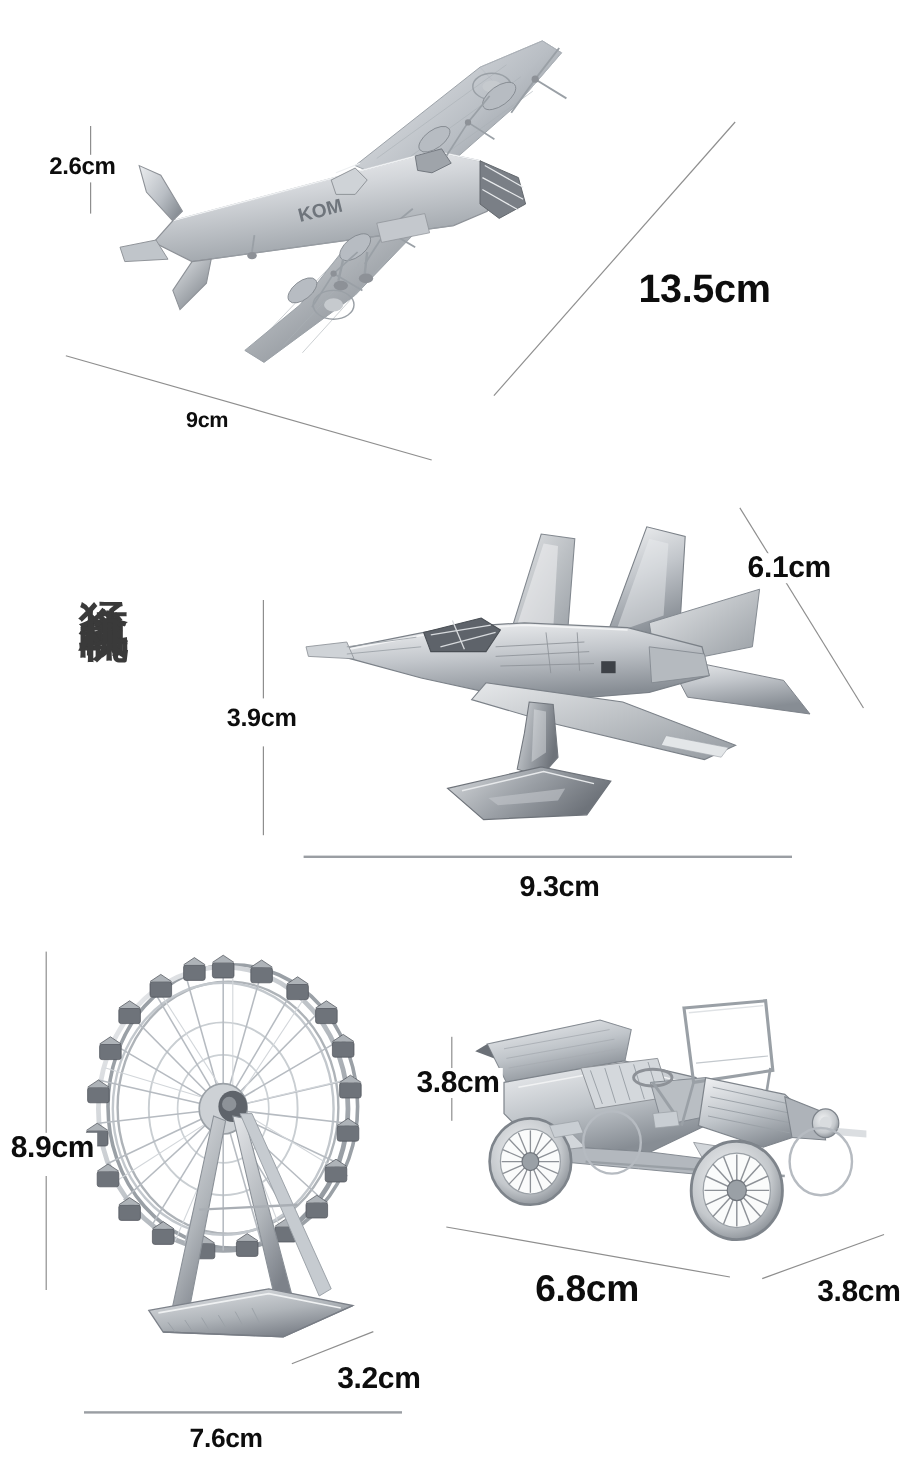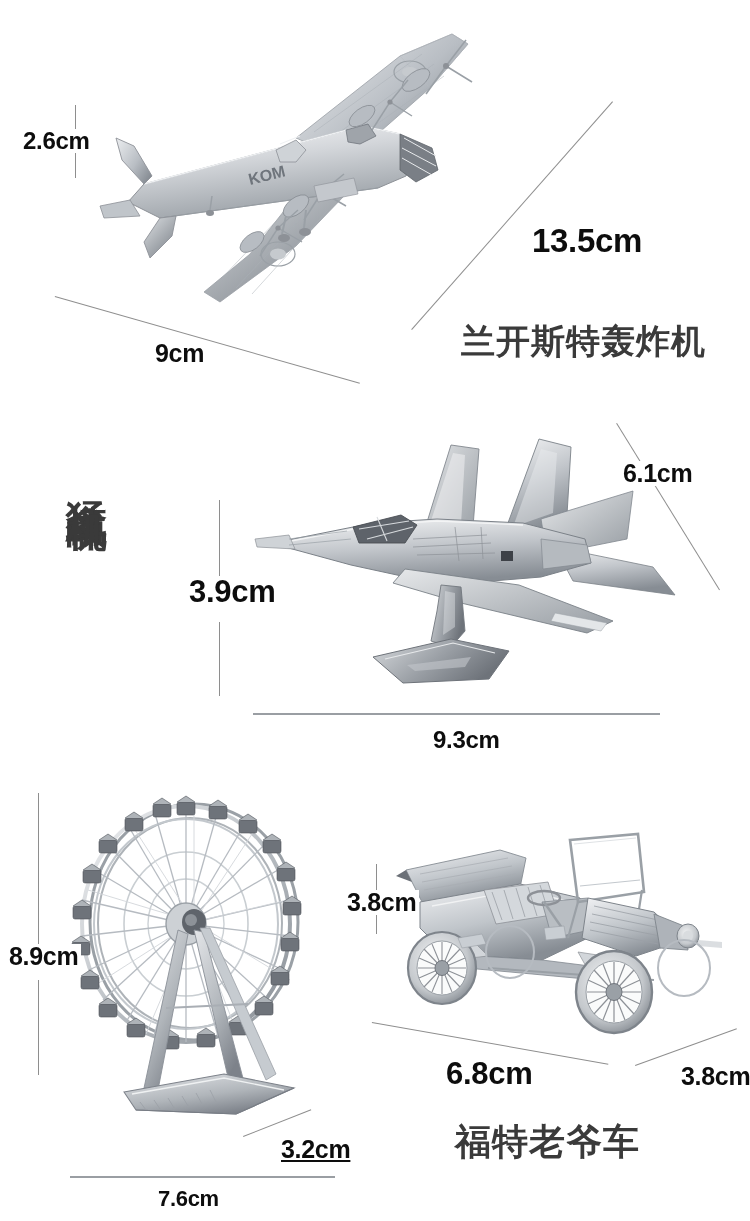--- a/index.html
+++ b/index.html
@@ -155,29 +155,28 @@
       <ellipse cx="205" cy="222" rx="6" ry="4" fill="#8d9197"></ellipse>
       <path d="M112,186 L110,200" stroke="#9aa0a6" stroke-width="1.5"></path>
       <ellipse cx="110" cy="203" rx="4" ry="3" fill="#8d9197"></ellipse>
 
       <path d="M214,176 L254,168 L258,184 L218,192 Z" fill="#c4c8cd" stroke="#8d9197" stroke-width="0.6"></path>
     </svg>
   </div>
 
   <div class="rule v" style="left:75px;top:105px;height:26px;"></div>
   <div class="rule v" style="left:75px;top:152px;height:26px;"></div>
-  <div class="dim" style="left:20px;top:129px;font-size:24px;">2.6cm</div>
+  <div class="dim" style="left:38px;top:129px;font-size:20px;">2.6cm</div>
 
   <div class="rule-d" style="left:613px;top:102px;width:304px;transform:rotate(131.4deg);"></div>
   <div class="dim" style="left:529px;top:224px;font-size:33px;">13.5cm</div>
 
   <div class="rule-d" style="left:55px;top:296px;width:317px;transform:rotate(15.9deg);"></div>
-  <div class="dim" style="left:152px;top:341px;font-size:25px;">9cm</div>
-
-  <div class="caption" style="left:461px;top:324px;font-size:34px;letter-spacing:1px;">兰开斯特轰炸机</div>
+  <div class="dim" style="left:152px;top:341px;font-size:18px;">9cm</div>
+
 
   <div class="model" style="left:255px;top:435px;width:420px;height:250px;">
     <svg width="420" height="250" viewBox="0 0 420 250">
       <defs>
         <linearGradient id="jA" x1="0" y1="0" x2="0.3" y2="1">
           <stop offset="0%" stop-color="#f4f5f6"></stop>
           <stop offset="50%" stop-color="#c2c6cb"></stop>
           <stop offset="100%" stop-color="#878d94"></stop>
         </linearGradient>
         <linearGradient id="jB" x1="0" y1="0" x2="1" y2="1">
@@ -234,21 +233,21 @@
       <path d="M190,156 L200,158 L200,192 L188,200 Z" fill="#eceef0" opacity="0.4"></path>
 
       <path d="M118,222 L196,204 L254,216 L234,244 L148,248 Z" fill="url(#jStand)" stroke="#6e737a" stroke-width="1"></path>
       <path d="M130,224 L198,208 L240,218" fill="none" stroke="#e7e9eb" stroke-width="1.2"></path>
       <path d="M152,230 L216,222 L210,232 L160,236 Z" fill="#c3c7cc" opacity="0.6"></path>
     </svg>
   </div>
 
   <div class="rule v" style="left:219px;top:500px;height:82px;"></div>
   <div class="rule v" style="left:219px;top:622px;height:74px;"></div>
-  <div class="dim" style="left:186px;top:576px;font-size:31px;">3.9cm</div>
+  <div class="dim" style="left:186px;top:588px;font-size:21px;">3.9cm</div>
 
   <div class="rule-d" style="left:617px;top:423px;width:196px;transform:rotate(58.3deg);"></div>
   <div class="dim" style="left:620px;top:461px;font-size:25px;text-align:center;">6.1cm</div>
 
   <div class="rule h" style="left:253px;top:713px;width:407px;height:2px;background:#9a9ea3;"></div>
   <div class="dim" style="left:430px;top:728px;font-size:24px;">9.3cm</div>
 
   <div class="caption vertical" style="left:66px;top:470px;font-size:41px;">猛禽战斗机</div>
 
   <div class="model" style="left:70px;top:788px;width:265px;height:350px;">
@@ -421,21 +420,21 @@
           <path d="M140,302 L146,314"></path>
       </g>
     </svg>
   </div>
 
   <div class="rule v" style="left:38px;top:793px;height:152px;"></div>
   <div class="rule v" style="left:38px;top:980px;height:95px;"></div>
   <div class="dim" style="left:6px;top:944px;font-size:25px;text-align:center;">8.9cm</div>
 
   <div class="rule-d" style="left:243px;top:1136px;width:73px;transform:rotate(-21.5deg);"></div>
-  <div class="dim" style="left:278px;top:1137px;font-size:25px;text-decoration:underline;">3.2cm</div>
+  <div class="dim" style="left:278px;top:1137px;font-size:25px;">3.2cm</div>
 
   <div class="rule h" style="left:70px;top:1176px;width:265px;height:2px;background:#9a9ea3;"></div>
   <div class="dim" style="left:155px;top:1188px;font-size:22px;">7.6cm</div>
 
   <div class="model" style="left:392px;top:832px;width:340px;height:230px;">
     <svg width="340" height="230" viewBox="0 0 340 230">
       <defs>
         <linearGradient id="cA" x1="0" y1="0" x2="0.5" y2="1">
           <stop offset="0%" stop-color="#f1f2f4"></stop>
           <stop offset="55%" stop-color="#c0c5ca"></stop>
@@ -545,15 +544,14 @@
   <div class="rule v" style="left:376px;top:864px;height:26px;"></div>
   <div class="rule v" style="left:376px;top:912px;height:22px;"></div>
   <div class="dim" style="left:344px;top:890px;font-size:25px;">3.8cm</div>
 
   <div class="rule-d" style="left:372px;top:1022px;width:240px;transform:rotate(10deg);"></div>
   <div class="dim" style="left:443px;top:1058px;font-size:31px;">6.8cm</div>
 
   <div class="rule-d" style="left:635px;top:1065px;width:108px;transform:rotate(-19.9deg);"></div>
   <div class="dim" style="left:678px;top:1064px;font-size:25px;">3.8cm</div>
 
-  <div class="caption" style="left:455px;top:1124px;font-size:36px;letter-spacing:1px;">福特老爷车</div>
 
 </div>
 
 </body></html>

